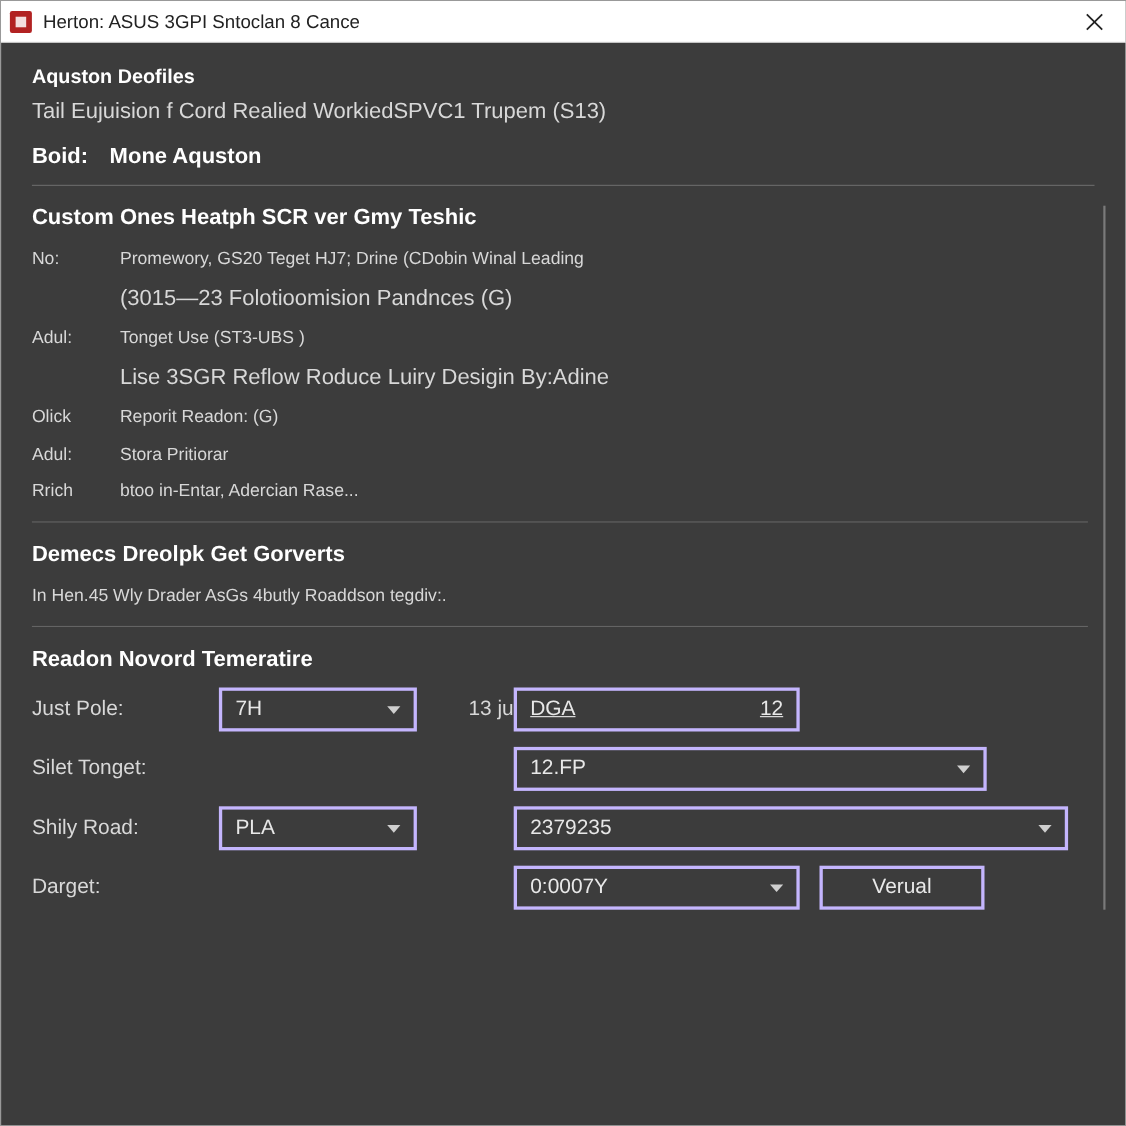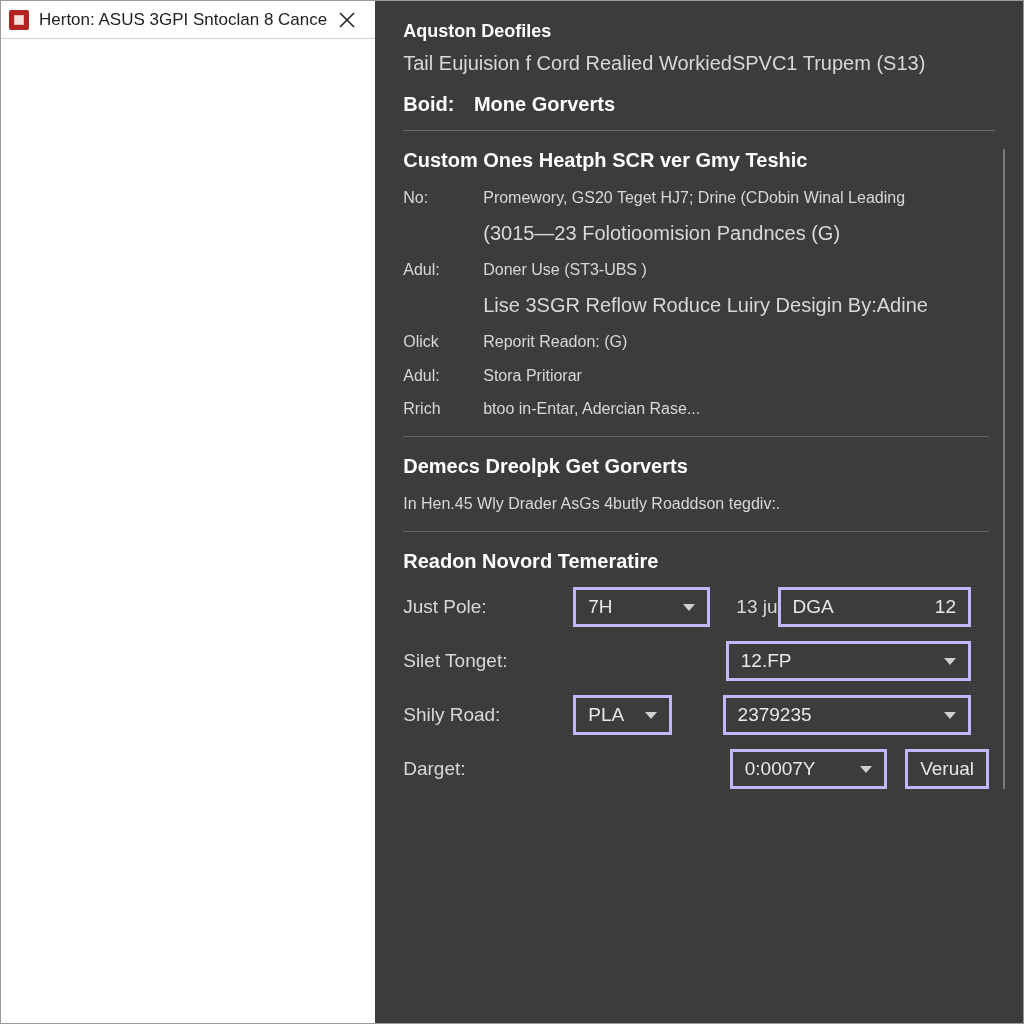--- a/index.html
+++ b/index.html
@@ -1,19 +1,19 @@
 <!DOCTYPE html>
 <html><head>
 <meta charset="utf-8">
 <style>
   * { box-sizing: border-box; margin: 0; padding: 0; }
   html, body { width: 1024px; height: 1024px; overflow: hidden; font-family: "Segoe UI", Arial, sans-serif; }
   body { background: #ffffff; }
 
-  .window { width: 1024px; height: 1024px; display: flex; flex-direction: row; border: 1px solid #999; }
+  .window { width: 1024px; height: 1024px; display: flex; flex-direction: column; border: 1px solid #999; }
 
   .titlebar {
     height: 38px; background: #fff; display: flex; align-items: center;
     padding: 0 8px; border-bottom: 1px solid #d0d0d0;
   }
   .app-icon {
     width: 20px; height: 20px; background: #b22222; border-radius: 2px;
     margin-right: 10px; display:flex; align-items:center; justify-content:center;
   }
   .app-icon svg { width:12px; height:12px; }
@@ -50,35 +50,35 @@
   hr.inner { border:none; border-top:1px solid #646464; margin: 16px 0 18px 0; }
 
   .form-row {
     display:flex; align-items:center; font-size:19px; color:#d8d8d8;
     margin-bottom: 14px; height: 40px;
   }
   .form-row .flab { width: 170px; flex-shrink:0; }
   .col1 { width: 180px; margin-right: 18px; }
   .gap-num { width: 70px; text-align:right; font-size:19px; color:#d8d8d8; }
   .col2 { width: 260px; margin-right: 18px; }
-  .col3 { width: 118px; text-align: right; }
+  .col3 { width: 150px; text-align: right; }
 
   .combo, .textbox, .btn {
     height: 40px; border: 3px solid #c4b5fd; background: #3c3c3c;
     color: #e8e8e8; font-size: 19px; display:flex; align-items:center;
     padding: 0 12px; position:relative;
   }
   .textbox { justify-content:flex-start; }
   .combo { justify-content:space-between; cursor:pointer; }
   .combo .caret {
     width:0; height:0; border-left:6px solid transparent; border-right:6px solid transparent;
     border-top:7px solid #cfcfcf; margin-left:10px;
   }
   .btn { justify-content:center; cursor:pointer; background:#3c3c3c; }
-  .num-right { justify-content:flex-end; }
+  .num-right { justify-content:flex-end;text-decoration:underline; }
 
 </style>
 </head>
 <body>
 
 <div class="window">
 
   <div class="titlebar">
     <div class="app-icon">
       <svg viewBox="0 0 10 10">
@@ -93,37 +93,37 @@
       </svg>
     </div>
   </div>
 
   <div class="content">
 
     <div class="h1">Aquston Deofiles</div>
     <div class="sub">Tail Eujuision f Cord Realied WorkiedSPVC1 Trupem (S13)</div>
     <div class="boid-row">
       <span class="lbl">Boid:</span>
-      <span class="val">Mone Gorverts</span>
+      <span class="val">Mone Aquston</span>
     </div>
 
     <hr class="div">
 
     <div class="section">
       <div class="sect-title">Custom Ones Heatph SCR ver Gmy Teshic</div>
 
       <div class="kv">
         <div class="k">No:</div>
         <div class="v">Promewory, GS20 Teget HJ7; Drine (CDobin Winal Leading</div>
       </div>
       <div class="cont">(3015—23 Folotioomision Pandnces (G)</div>
 
       <div class="kv">
         <div class="k">Adul:</div>
-        <div class="v">Doner Use (ST3-UBS )</div>
+        <div class="v">Tonget Use (ST3-UBS )</div>
       </div>
       <div class="cont">Lise 3SGR Reflow Roduce Luiry Desigin By:Adine</div>
 
       <div class="kv">
         <div class="k">Olick</div>
         <div class="v">Reporit Readon: (G)</div>
       </div>
 
       <div class="kv">
         <div class="k">Adul:</div>

